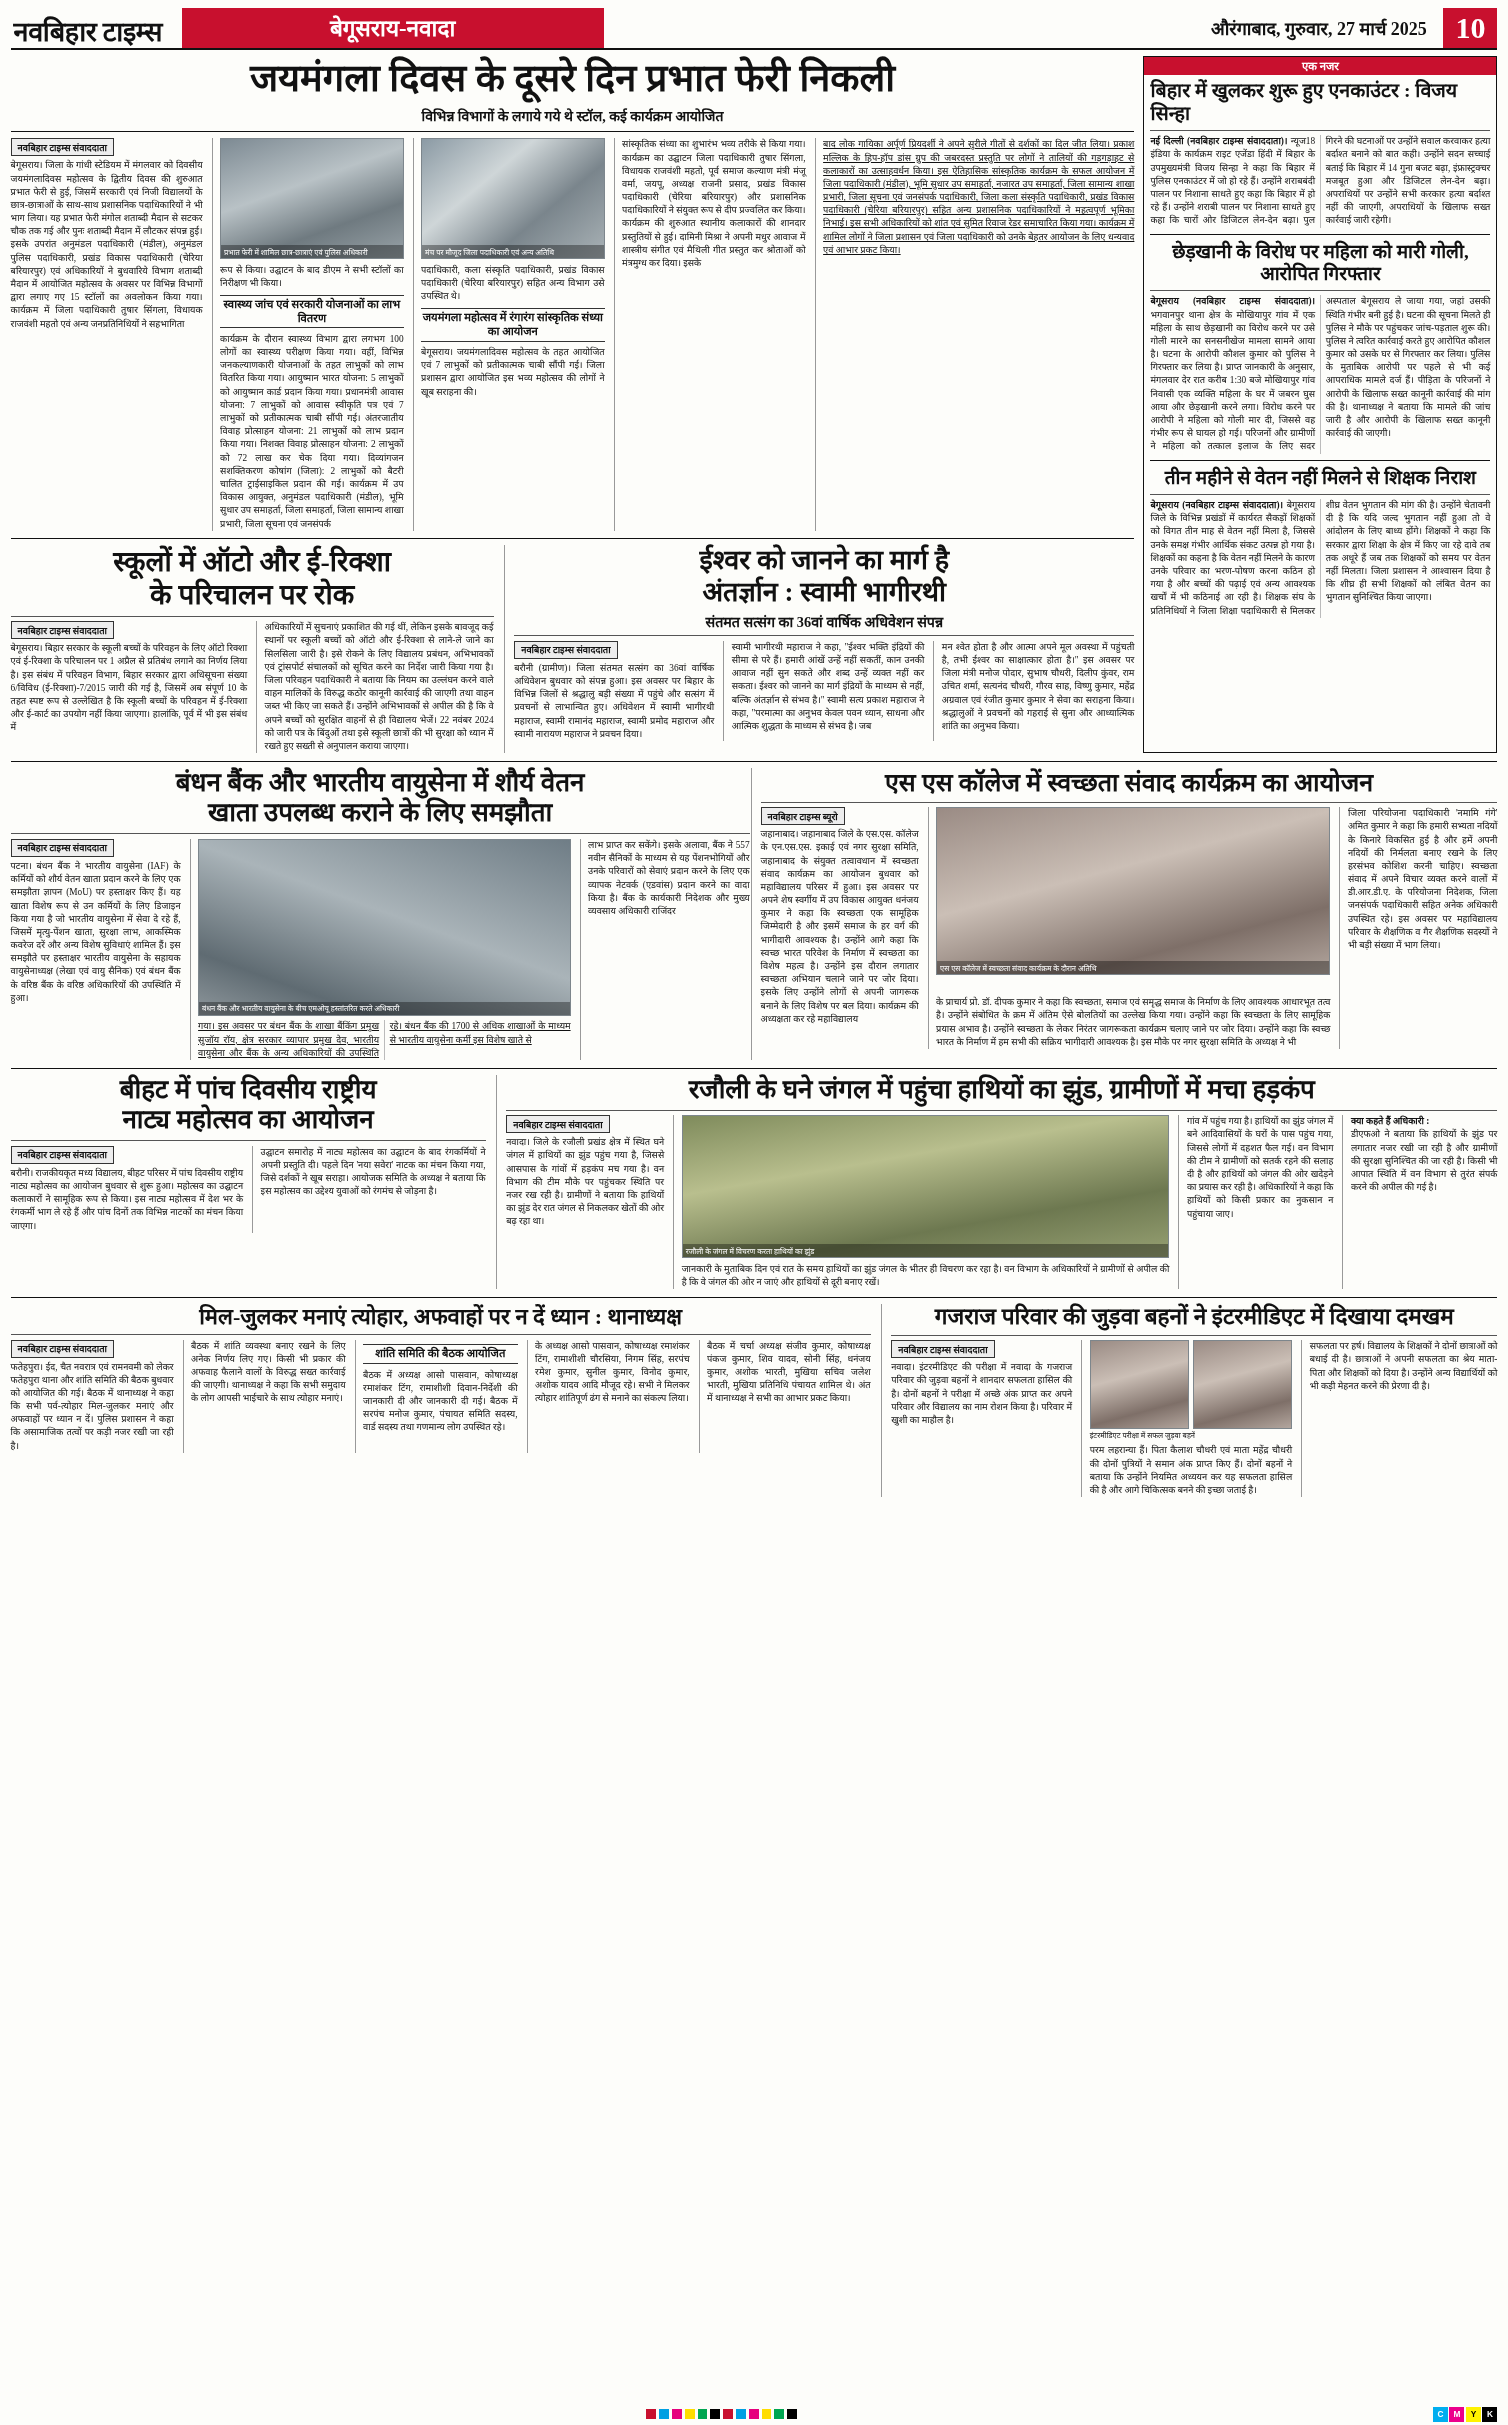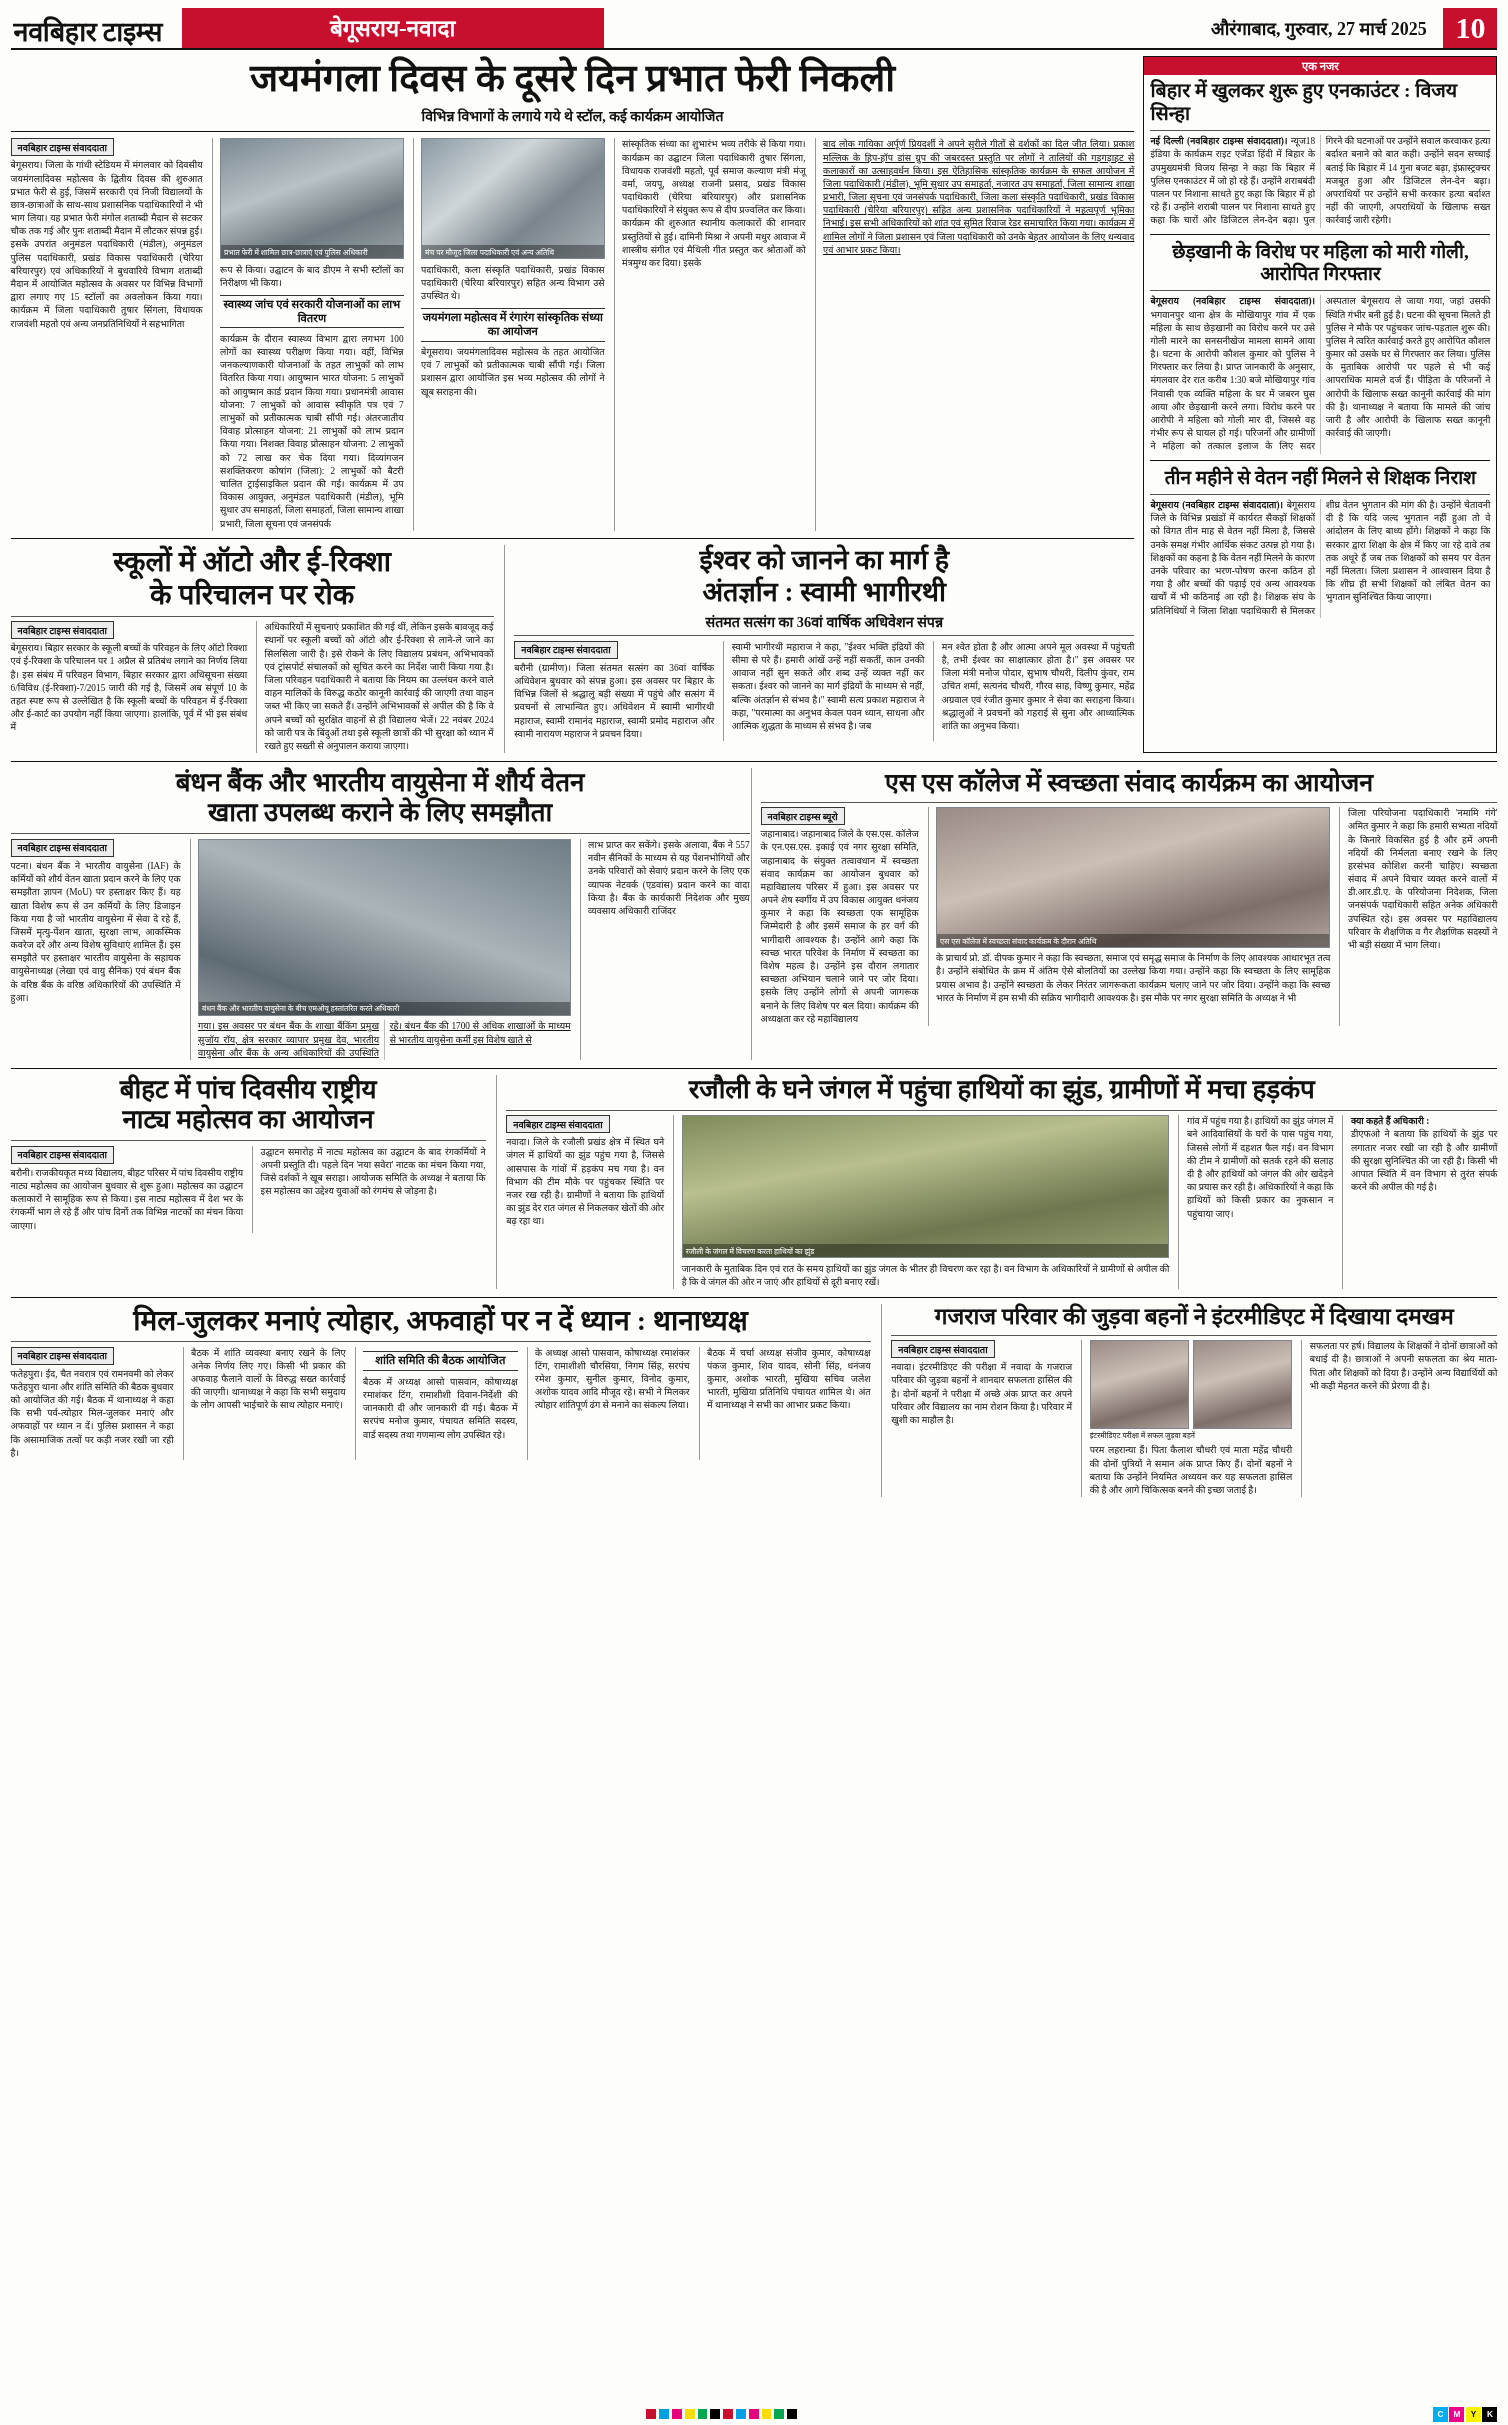--- a/index.html
+++ b/index.html
@@ -210,21 +210,21 @@
       <div style="padding-left:9px;">
         <div class="hl" style="font-size:25px;">एस एस कॉलेज में स्वच्छता संवाद कार्यक्रम का आयोजन</div>
         <div class="thin-rule"></div>
         <div style="display:flex; gap:9px;">
           <div style="flex:0 0 158px;">
             <div class="byline">नवबिहार टाइम्स ब्यूरो</div>
             <div class="body-txt">जहानाबाद। जहानाबाद जिले के एस.एस. कॉलेज के एन.एस.एस. इकाई एवं नगर सुरक्षा समिति, जहानाबाद के संयुक्त तत्वावधान में स्वच्छता संवाद कार्यक्रम का आयोजन बुधवार को महाविद्यालय परिसर में हुआ। इस अवसर पर अपने शेष स्वर्गीय में उप विकास आयुक्त धनंजय कुमार ने कहा कि स्वच्छता एक सामूहिक जिम्मेदारी है और इसमें समाज के हर वर्ग की भागीदारी आवश्यक है। उन्होंने आगे कहा कि स्वच्छ भारत परिवेश के निर्माण में स्वच्छता का विशेष महत्व है। उन्होंने इस दौरान लगातार स्वच्छता अभियान चलाने जाने पर जोर दिया। इसके लिए उन्होंने लोगों से अपनी जागरूक बनाने के लिए विशेष पर बल दिया। कार्यक्रम की अध्यक्षता कर रहे महाविद्यालय</div>
           </div>
           <div style="flex:1;" class="vdiv">
             <div style="padding-left:7.5px;">
-              <div class="photo ph-port" style="height:141px; margin-bottom:4px;">
+              <div class="photo ph-port" style="height:168px; margin-bottom:21px;">
                 <div class="ph-cap">एस एस कॉलेज में स्वच्छता संवाद कार्यक्रम के दौरान अतिथि</div>
               </div>
               <div class="body-txt">के प्राचार्य प्रो. डॉ. दीपक कुमार ने कहा कि स्वच्छता, समाज एवं समृद्ध समाज के निर्माण के लिए आवश्यक आधारभूत तत्व है। उन्होंने संबोधित के क्रम में अंतिम ऐसे बोलतियों का उल्लेख किया गया। उन्होंने कहा कि स्वच्छता के लिए सामूहिक प्रयास अभाव है। उन्होंने स्वच्छता के लेकर निरंतर जागरूकता कार्यक्रम चलाए जाने पर जोर दिया। उन्होंने कहा कि स्वच्छ भारत के निर्माण में हम सभी की सक्रिय भागीदारी आवश्यक है। इस मौके पर नगर सुरक्षा समिति के अध्यक्ष ने भी</div>
             </div>
           </div>
           <div style="flex:0 0 158px;" class="vdiv">
             <div style="padding-left:7.5px;" class="body-txt">जिला परियोजना पदाधिकारी 'नमामि गंगे' अमित कुमार ने कहा कि हमारी सभ्यता नदियों के किनारे विकसित हुई है और हमें अपनी नदियों की निर्मलता बनाए रखने के लिए हरसंभव कोशिश करनी चाहिए। स्वच्छता संवाद में अपने विचार व्यक्त करने वालों में डी.आर.डी.ए. के परियोजना निदेशक, जिला जनसंपर्क पदाधिकारी सहित अनेक अधिकारी उपस्थित रहे। इस अवसर पर महाविद्यालय परिवार के शैक्षणिक व गैर शैक्षणिक सदस्यों ने भी बड़ी संख्या में भाग लिया।</div>
           </div>
         </div>
       </div>
@@ -277,21 +277,21 @@
           </div>
         </div>
       </div>
     </div>
   </div>
 
   <div class="rule" style="margin-top:7.5px;"></div>
 
   <div style="display:flex; gap:10.6px;">
     <div style="flex:0 0 860px;">
-      <div class="hl" style="font-size:28px;">मिल-जुलकर मनाएं त्योहार, अफवाहों पर न दें ध्यान : थानाध्यक्ष</div>
+      <div class="hl" style="font-size:22px;">मिल-जुलकर मनाएं त्योहार, अफवाहों पर न दें ध्यान : थानाध्यक्ष</div>
       <div class="thin-rule"></div>
       <div style="display:flex; gap:9px;">
         <div style="flex:0 0 163px;">
           <div class="byline">नवबिहार टाइम्स संवाददाता</div>
           <div class="body-txt">फतेहपुरा। ईद, चैत नवरात्र एवं रामनवमी को लेकर फतेहपुरा थाना और शांति समिति की बैठक बुधवार को आयोजित की गई। बैठक में थानाध्यक्ष ने कहा कि सभी पर्व-त्योहार मिल-जुलकर मनाएं और अफवाहों पर ध्यान न दें। पुलिस प्रशासन ने कहा कि असामाजिक तत्वों पर कड़ी नजर रखी जा रही है।</div>
         </div>
         <div style="flex:0 0 163px;" class="vdiv">
           <div style="padding-left:7.5px;" class="body-txt">बैठक में शांति व्यवस्था बनाए रखने के लिए अनेक निर्णय लिए गए। किसी भी प्रकार की अफवाह फैलाने वालों के विरुद्ध सख्त कार्रवाई की जाएगी। थानाध्यक्ष ने कहा कि सभी समुदाय के लोग आपसी भाईचारे के साथ त्योहार मनाएं।</div>
         </div>
         <div style="flex:0 0 163px;" class="vdiv">

